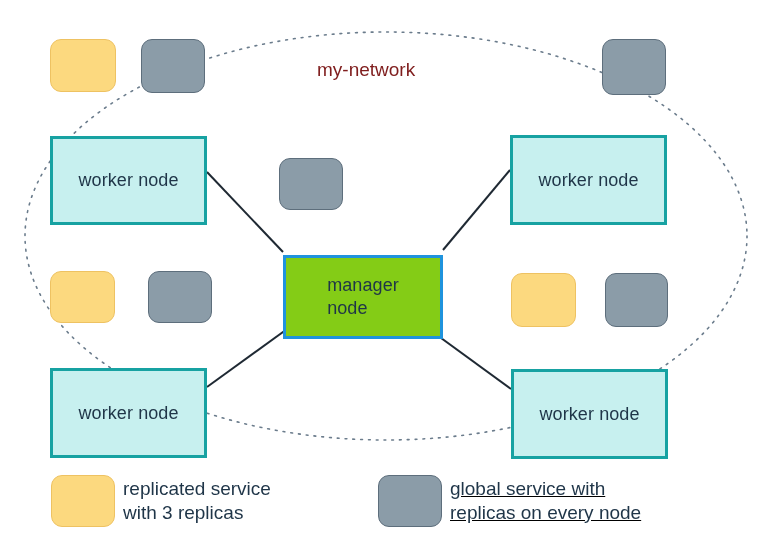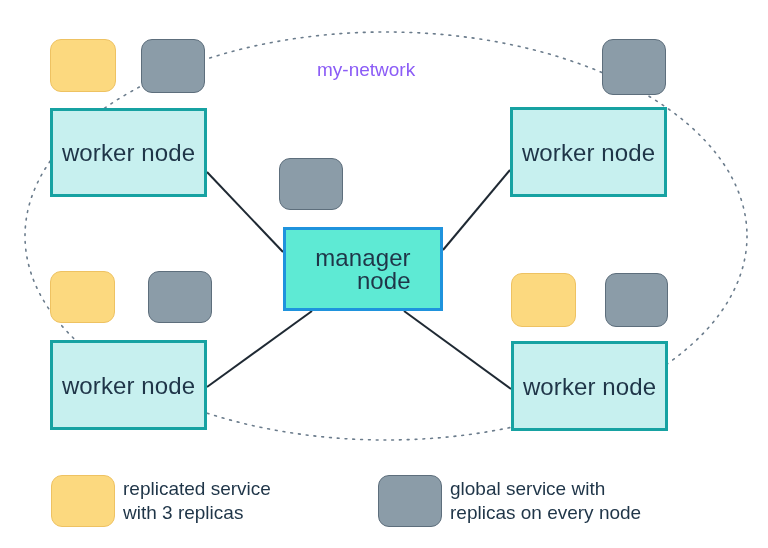--- a/index.html
+++ b/index.html
@@ -24,50 +24,51 @@
     width: 768px;
     height: 548px;
     pointer-events: none;
   }
   .node {
     position: absolute;
     box-sizing: border-box;
     display: flex;
     align-items: center;
     justify-content: center;
-    text-align: right;
+    text-align: left;
     color: #1f3548;
-    font-size: 24px;
+    font-size: 18px;
     line-height: 23px;
     letter-spacing: 0.1px;
+    margin-top: 28px;
   }
   .worker-node {
     background: #c7f0ef;
     border: 3px solid #17a2a2;
   }
   .manager-node {
-    background: #5eead4;
+    background: #84cc16;
     border: 3px solid #1f93dd;
   }
   .service-chip {
     position: absolute;
     box-sizing: border-box;
     border-radius: 11px;
   }
   .chip-replicated {
     background: #fcd97f;
     border: 1.5px solid #eec262;
   }
   .chip-global {
     background: #8b9ca8;
     border: 1.5px solid #5d6e7c;
   }
   .network-label {
     position: absolute;
-    color: #8b5cf6;
+    color: #7f1d1d;
     font-size: 19px;
     line-height: 23px;
     white-space: nowrap;
   }
   .legend-item {
     position: absolute;
     display: flex;
     align-items: center;
   }
   .legend-swatch {
@@ -117,19 +118,19 @@
 node</div>
   <div class="node worker-node" style="left:50px; top:340px; width:157px; height:90px;">worker node</div>
   <div class="node worker-node" style="left:511px; top:341px; width:157px; height:90px;">worker node</div>
 
   <div class="legend-item" style="left:51px; top:475px;">
     <div class="legend-swatch chip-replicated"></div>
     <div class="legend-text">replicated service
 with 3 replicas</div>
   </div>
 
-  <div class="legend-item" style="left:378px; top:475px;">
+  <div class="legend-item" style="left:378px; top:475px;text-decoration:underline;">
     <div class="legend-swatch chip-global"></div>
     <div class="legend-text">global service with
 replicas on every node</div>
   </div>
 
 </div>
 
 </body></html>

